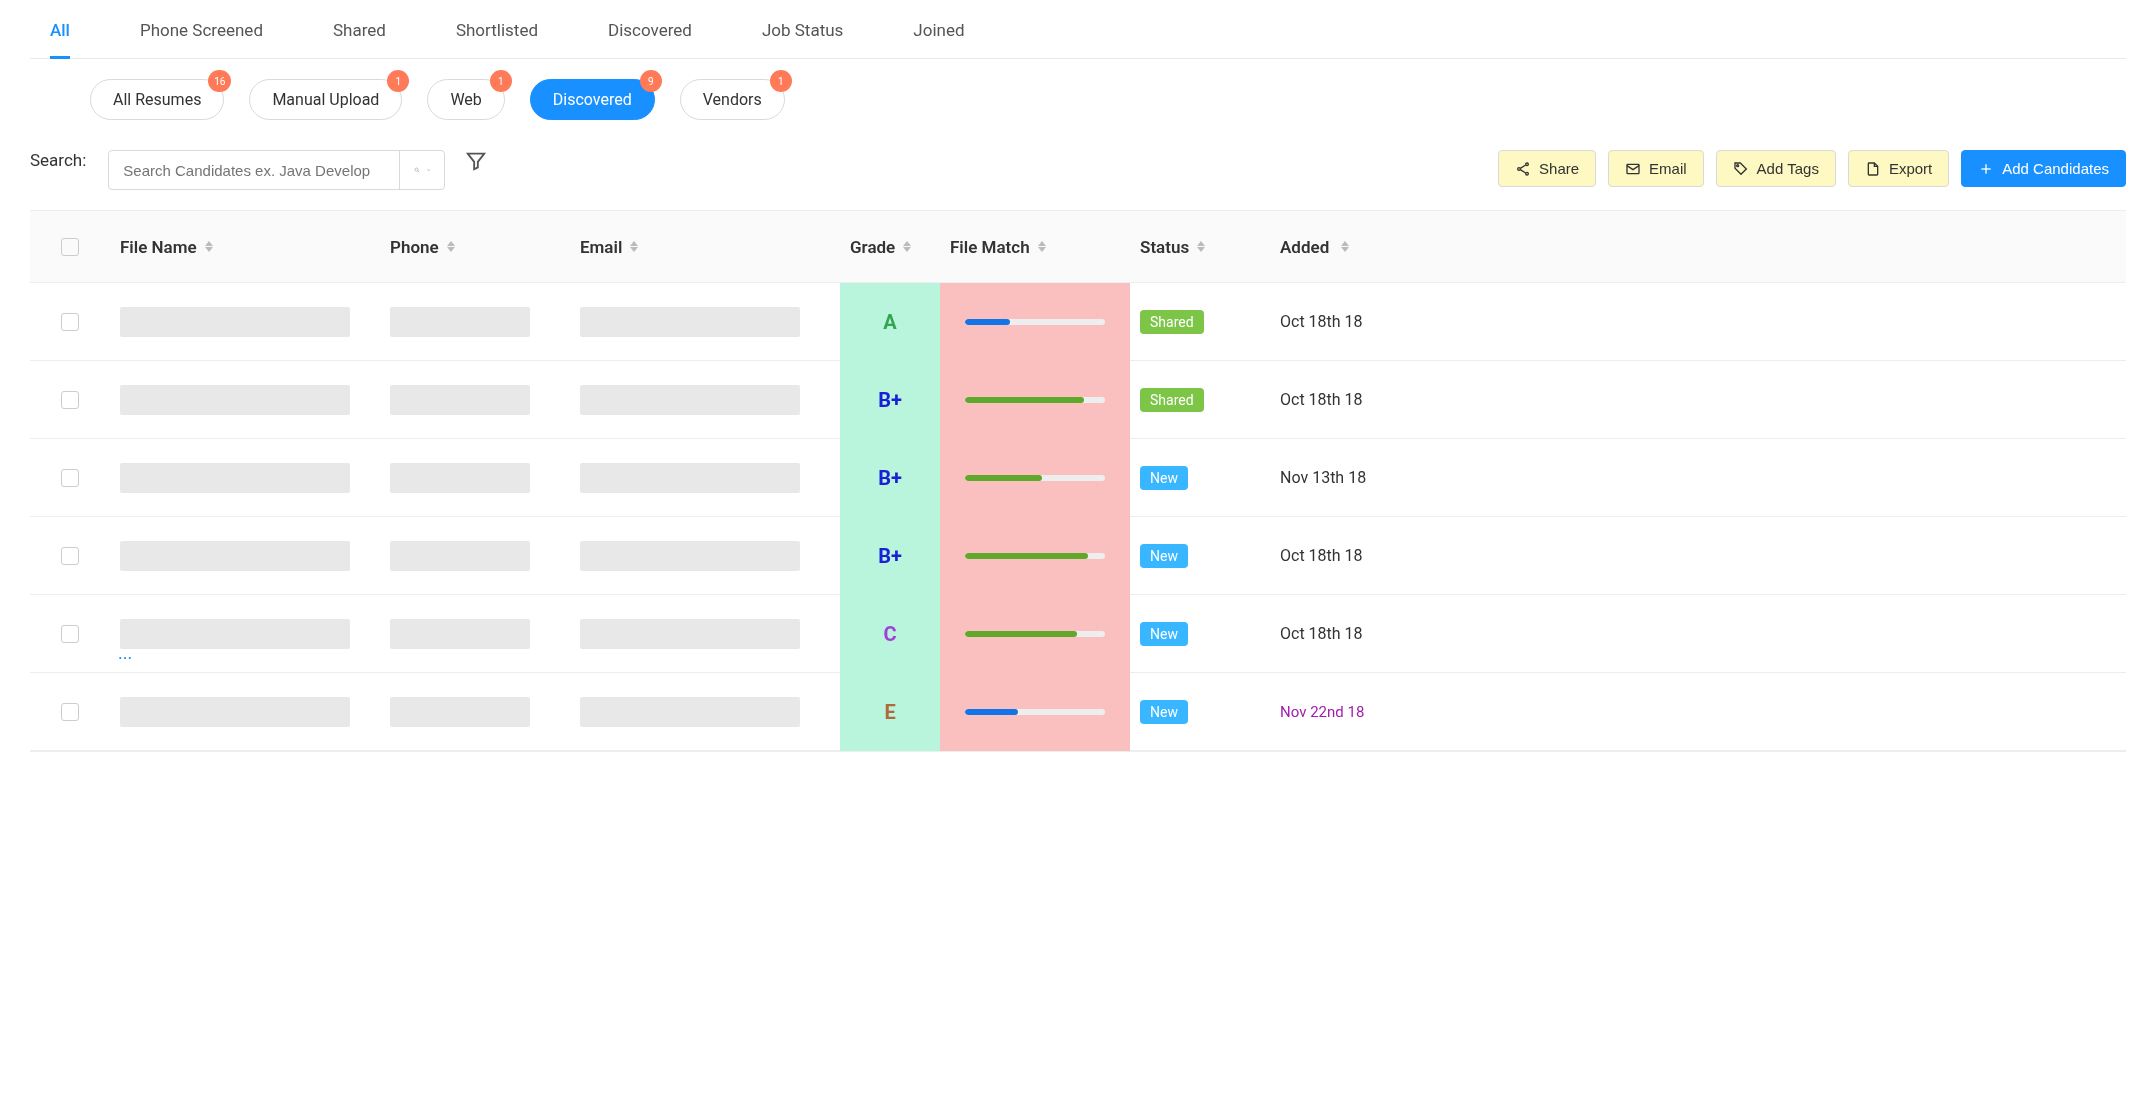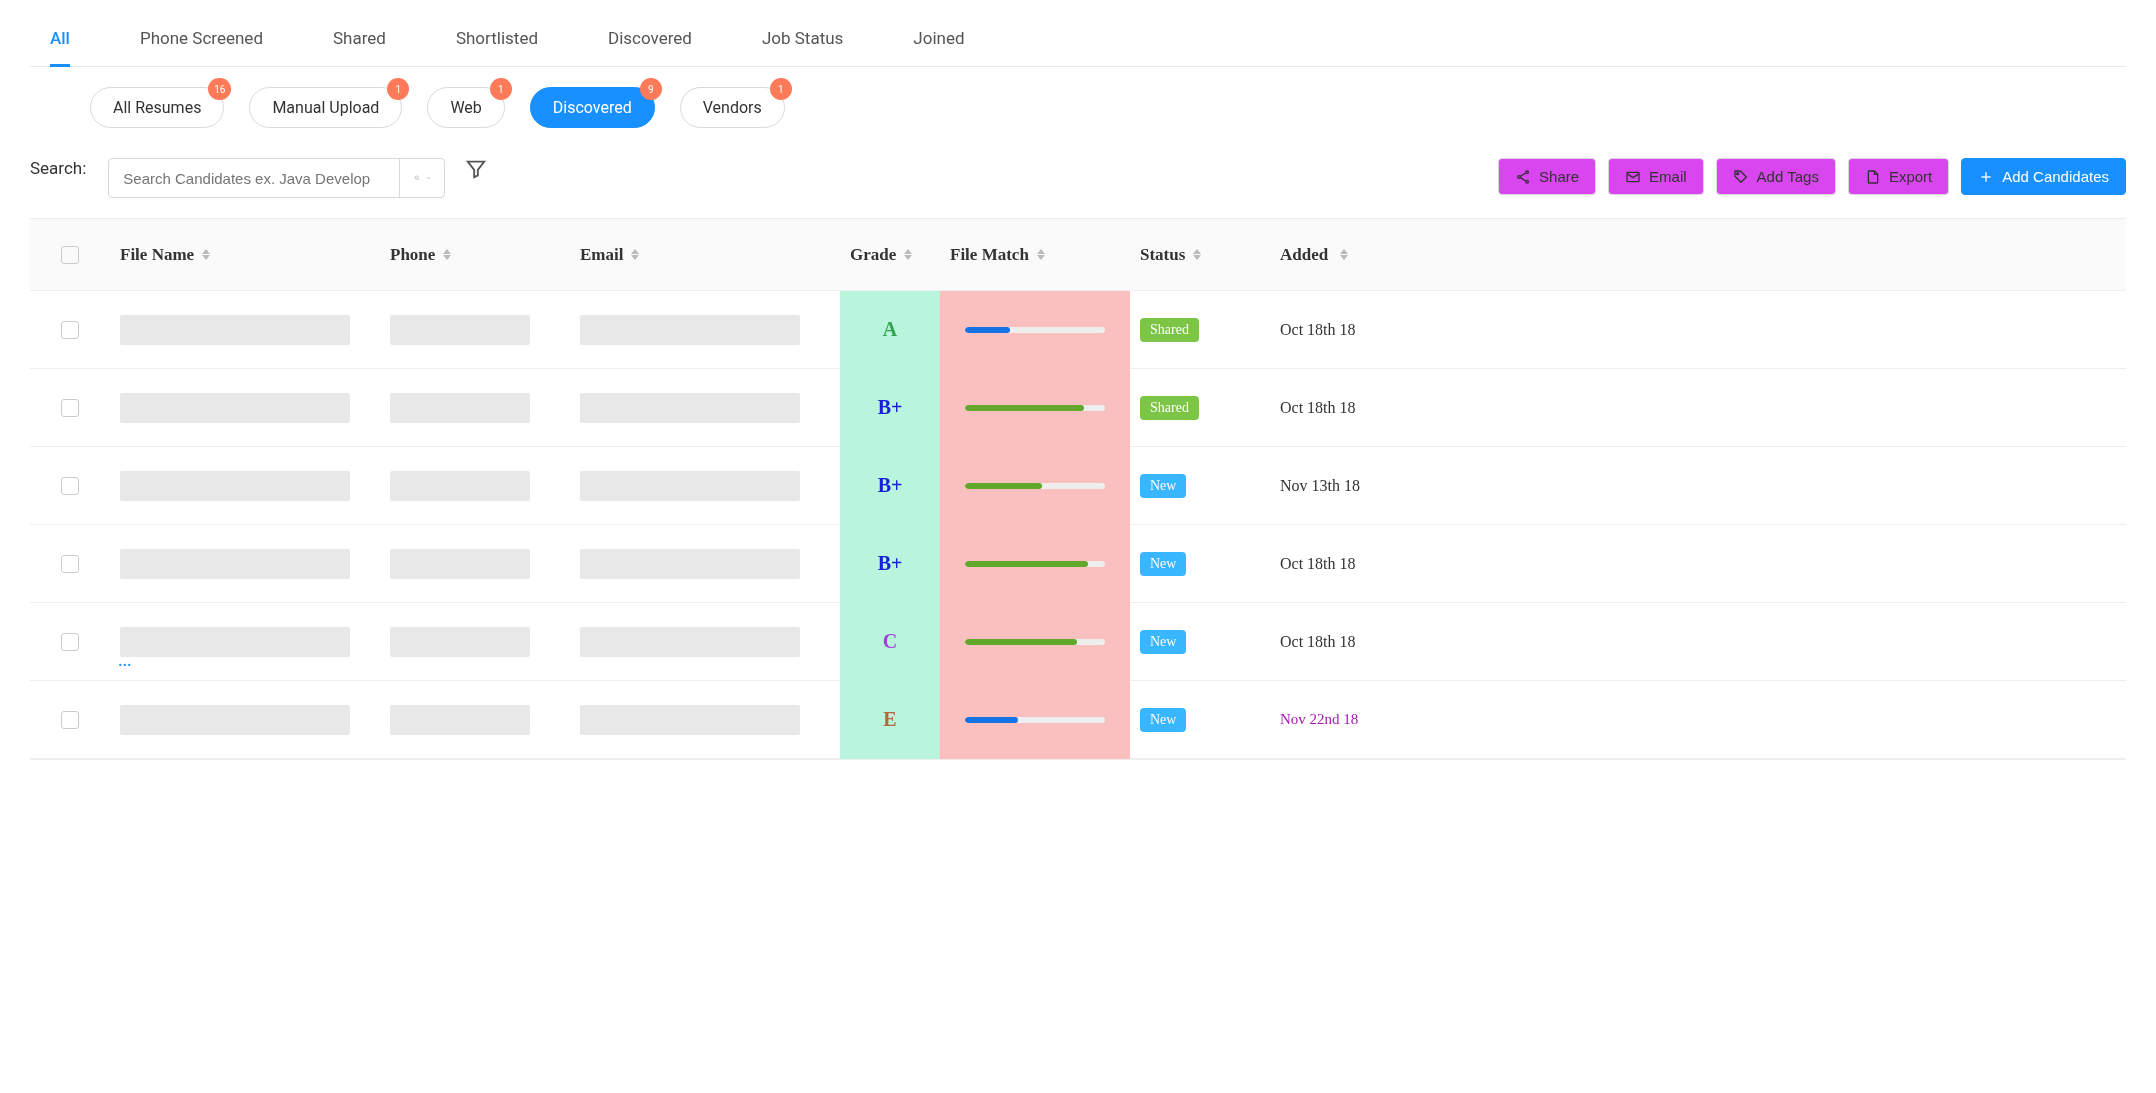--- a/index.html
+++ b/index.html
@@ -2,21 +2,21 @@
 <html><head>
   <meta charset="utf-8">
   <style>
     * { box-sizing: border-box; margin: 0; padding: 0; }
     body {
       font-family: -apple-system, BlinkMacSystemFont, "Segoe UI", Roboto, sans-serif;
       background: #fff;
       color: #333;
       font-size: 14px;
     }
-    .container { padding: 8px 30px; }
+    .container { padding: 0 30px; }
 
     
     .main-tabs {
       display: flex;
       gap: 70px;
       border-bottom: 1px solid #e8e8e8;
       padding: 20px 0 0 20px;
     }
     .main-tab {
       padding-bottom: 18px;
@@ -109,34 +109,34 @@
       color: #888;
     }
     .spacer { flex: 1; }
     .btn {
       display: inline-flex;
       align-items: center;
       gap: 8px;
       padding: 9px 16px;
       border: 1px solid #d9d9d9;
       border-radius: 4px;
-      background: #d946ef;
+      background: #fef9c3;
       cursor: pointer;
       font-size: 15px;
       color: #333;
     }
     .btn.primary {
       background: #1890ff;
       border-color: #1890ff;
       color: #fff;
     }
     .btn svg { width: 16px; height: 16px; }
 
     
-    .table-wrap { border: 1px solid #eee; border-left: none; border-right: none; font-family: Liberation Serif, serif; }
+    .table-wrap { border: 1px solid #eee; border-left: none; border-right: none; }
     .thead {
       display: flex;
       align-items: center;
       background: #fafafa;
       border-bottom: 1px solid #eee;
       padding: 0;
       height: 72px;
     }
     .th {
       display: flex;

